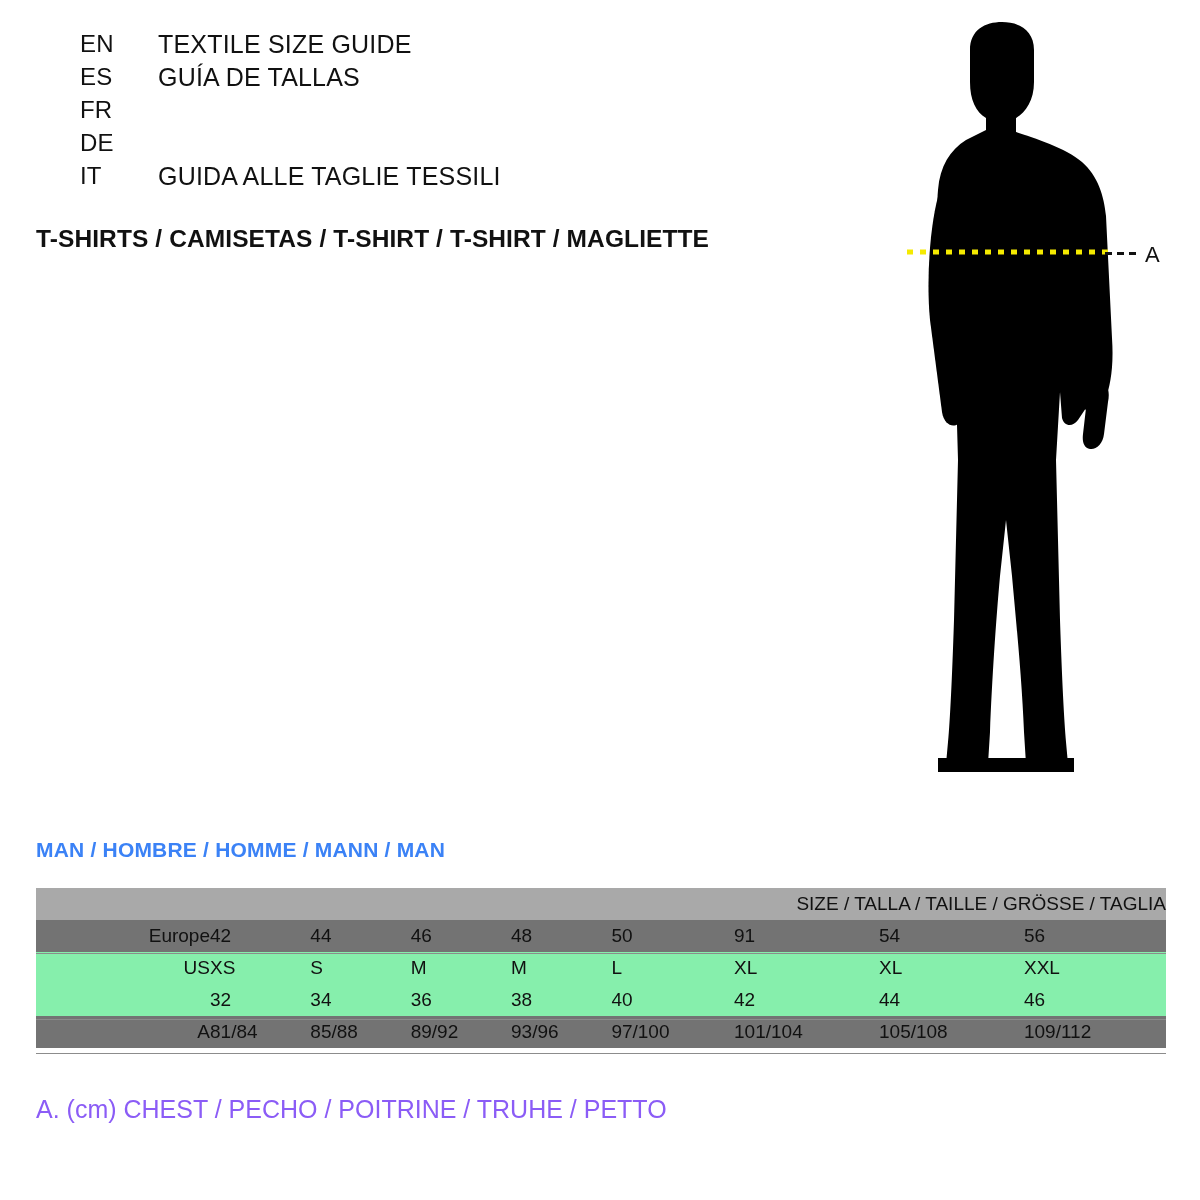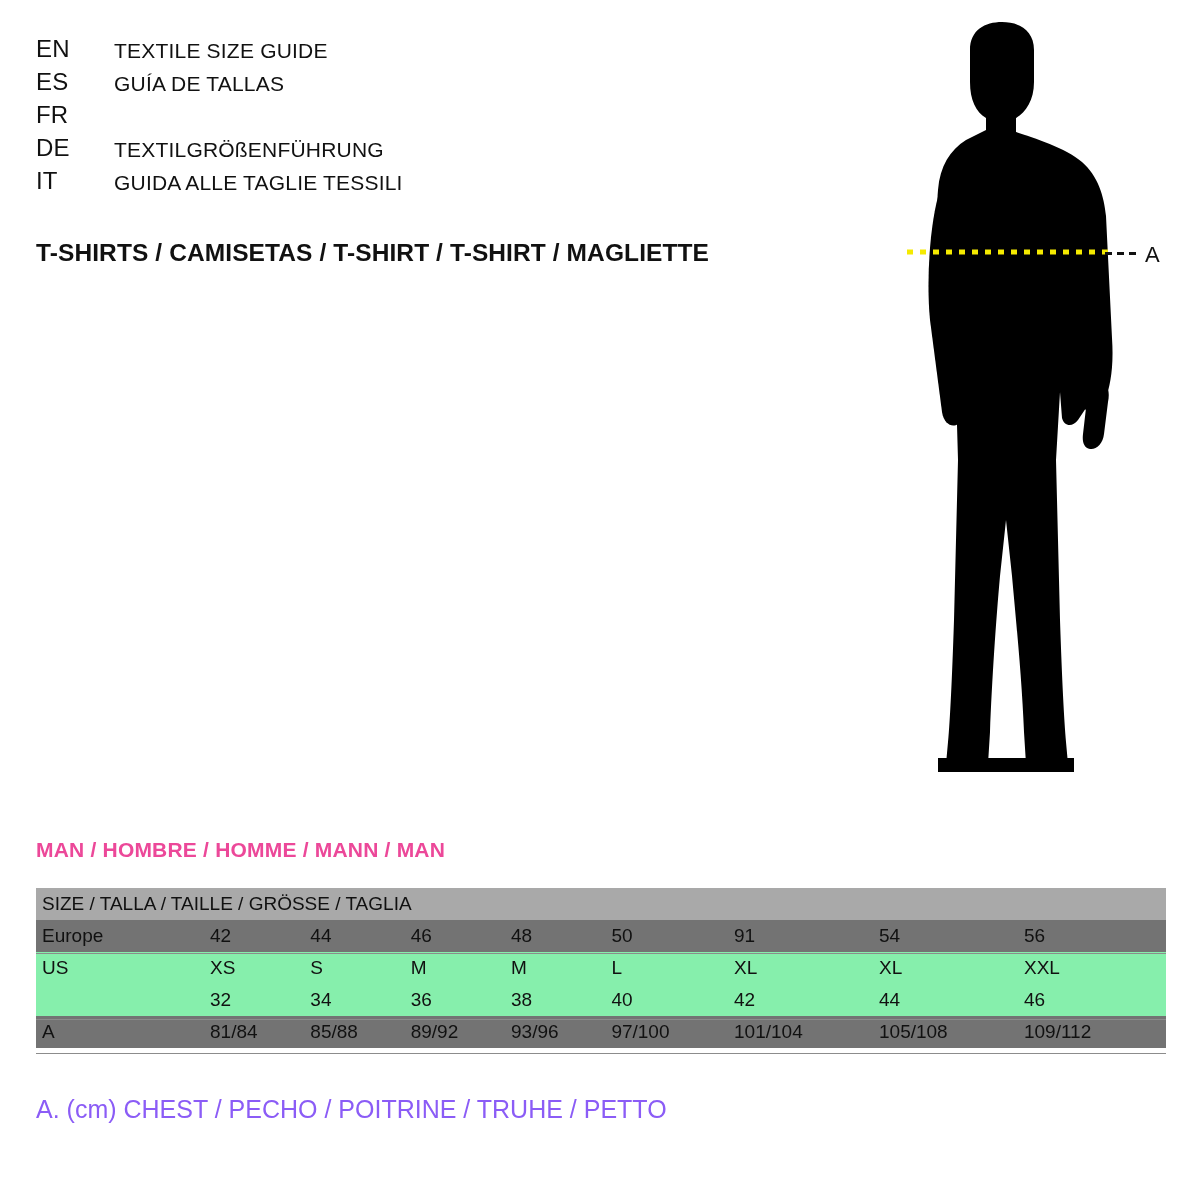--- a/index.html
+++ b/index.html
@@ -18,49 +18,49 @@
 
   
   .lang-block {
     position: absolute;
     top: 30px;
     left: 36px;
     width: 700px;
   }
   .lang-row {
     display: flex;
-    align-items: flex-end;
+    align-items: flex-start;
     height: 33px;
+    margin-left: 44px;
   }
   .lang-code {
     width: 78px;
     font-size: 24px;
     letter-spacing: 0.2px;
     color: #111111;
   }
   .lang-text {
-    font-size: 21px;
+    font-size: 25px;
     letter-spacing: 0.2px;
     color: #111111;
   }
 
   .category-block {
     position: absolute;
     top: 222px;
     left: 36px;
     width: 760px;
   }
   .category-line {
     font-size: 24.5px;
     font-weight: bold;
     letter-spacing: 0.1px;
     line-height: 33px;
     color: #111111;
     white-space: nowrap;
-    margin-top: 14px;
   }
 
   
   .figure-wrap {
     position: absolute;
     top: 20px;
     left: 820px;
     width: 360px;
     height: 770px;
   }
@@ -86,41 +86,41 @@
   }
 
   
   .section-title {
     position: absolute;
     top: 838px;
     left: 36px;
     font-size: 21px;
     font-weight: bold;
     letter-spacing: 0.2px;
-    color: #ec4899;
+    color: #3b82f6;
   }
 
   table.size-table {
     position: absolute;
     top: 888px;
     left: 36px;
     width: 1130px;
     border-collapse: collapse;
     font-size: 19px;
     color: #111111;
   }
   table.size-table td {
     height: 32px;
     padding: 0;
     vertical-align: middle;
   }
   .col-label {
     width: 168px;
     padding-left: 6px !important;
-    text-align: left;
+    text-align: right;
   }
   .cell {
     text-align: left;
   }
   .row-head td {
     background: #a9a9a9;
     font-size: 19px;
     height: 33px;
   }
   .row-alt td {
@@ -155,21 +155,20 @@
   </div>
   <div class="lang-row">
     <span class="lang-code">ES</span>
     <span class="lang-text">GUÍA DE TALLAS</span>
   </div>
   <div class="lang-row">
     <span class="lang-code">FR</span>
   </div>
   <div class="lang-row">
     <span class="lang-code">DE</span>
-    <span class="lang-text">TEXTILGRÖßENFÜHRUNG</span>
   </div>
   <div class="lang-row">
     <span class="lang-code">IT</span>
     <span class="lang-text">GUIDA ALLE TAGLIE TESSILI</span>
   </div>
 </div>
 
 <div class="category-block">
   <div class="category-line">T-SHIRTS / CAMISETAS / T-SHIRT / T-SHIRT / MAGLIETTE</div>
 </div>

